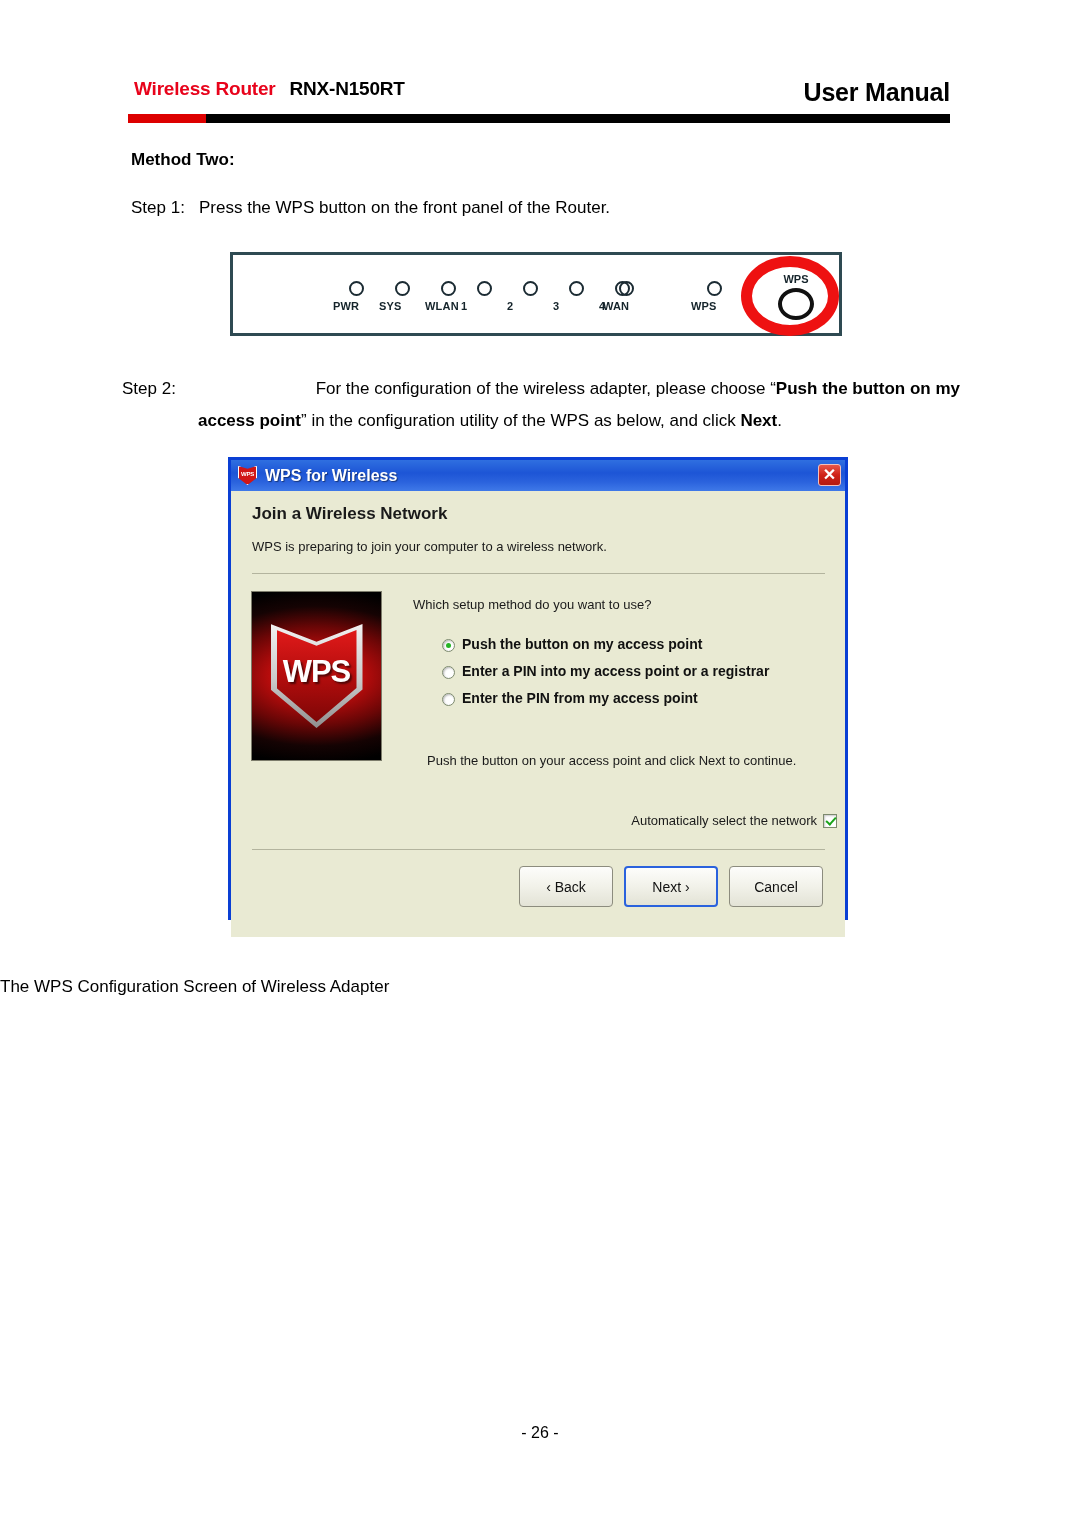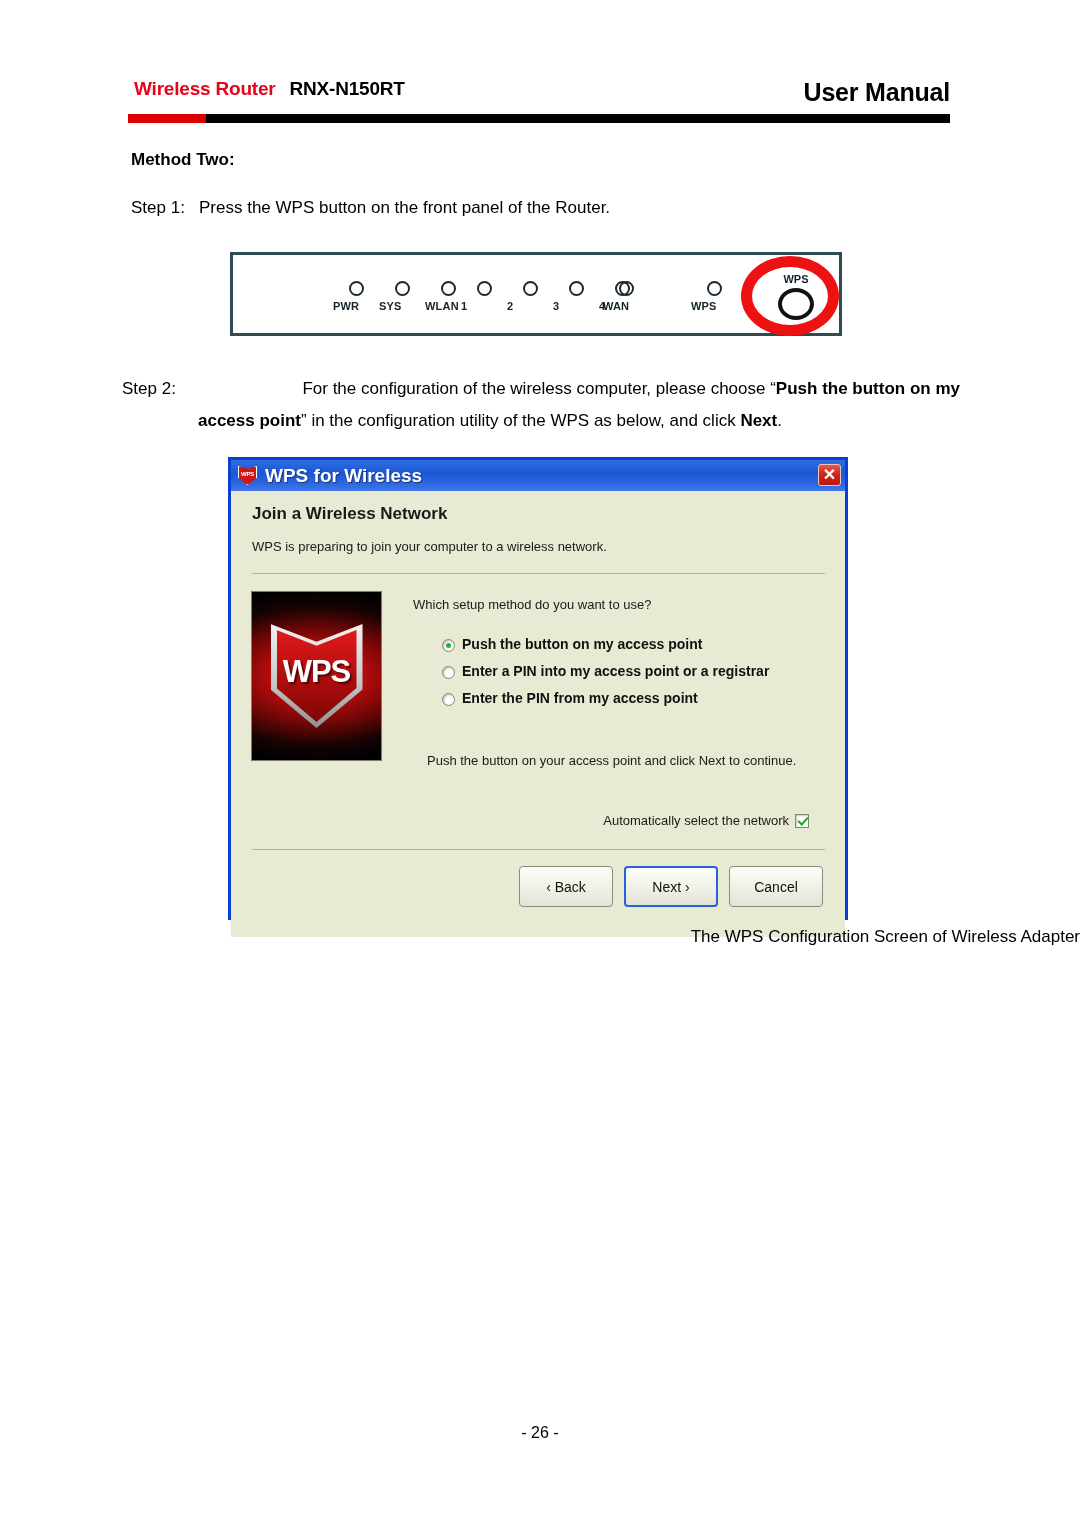--- a/index.html
+++ b/index.html
@@ -218,21 +218,21 @@
     position: absolute;
     left: 0; right: 0; top: 5px;
     text-align: center;
     font-size: 6px;
     font-weight: bold;
     color: #ffffff;
     letter-spacing: -0.3px;
   }
   .dlg-title-text {
     color: #ffffff;
-    font-size: 19px;
+    font-size: 16px;
     font-weight: bold;
     text-shadow: 1px 1px 1px rgba(0,0,0,0.45);
     white-space: nowrap;
   }
   .dlg-close {
     position: absolute;
     right: 4px;
     top: 4px;
     width: 23px;
     height: 22px;
@@ -377,21 +377,21 @@
 
   .hint-text {
     position: absolute;
     left: 196px;
     top: 262px;
     font-size: 13px;
     color: #1a1a1a;
   }
   .auto-select {
     position: absolute;
-    right: 36px;
+    right: 8px;
     top: 322px;
     display: flex;
     align-items: center;
     margin-left: 20px;
   }
   .auto-select .as-label {
     font-size: 13px;
     color: #1a1a1a;
     margin-right: 6px;
   }
@@ -439,23 +439,23 @@
   }
   .dlg-btn.default {
     border: 2px solid #2a62dd;
     text-align: right;
   }
 
   
   .figure-caption {
     position: absolute;
     left: 0;
-    top: 927px;
+    top: 977px;
     width: 1080px;
-    text-align: right;
+    text-align: left;
     font-size: 17px;
   }
   .page-number {
     position: absolute;
     left: 0;
     top: 1424px;
     width: 1080px;
     text-align: center;
     font-size: 16px;
   }
@@ -529,21 +529,21 @@
   <div class="wps-btn-area">
     <div class="wps-cap">WPS</div>
     <div class="wps-btn-ring"></div>
   </div>
 </div>
 <div class="red-annotation"></div>
 
 <div class="step2">
   <div class="l1">
     <span class="lead">Step 2:</span>
-    <span><span>For the configuration of the wireless computer, please choose “</span><b>Push the button on my</b></span>
+    <span><span>For the configuration of the wireless adapter, please choose “</span><b>Push the button on my</b></span>
   </div>
   <div class="l2"><b>access point</b><span>” in the configuration utility of the WPS as below, and click </span><b>Next</b><span>.</span></div>
 </div>
 
 <div class="wps-dialog">
 
   <div class="dlg-titlebar">
     <div class="dlg-title-icon">
       <div class="shield"></div>
       <div class="shield-txt">WPS</div>

